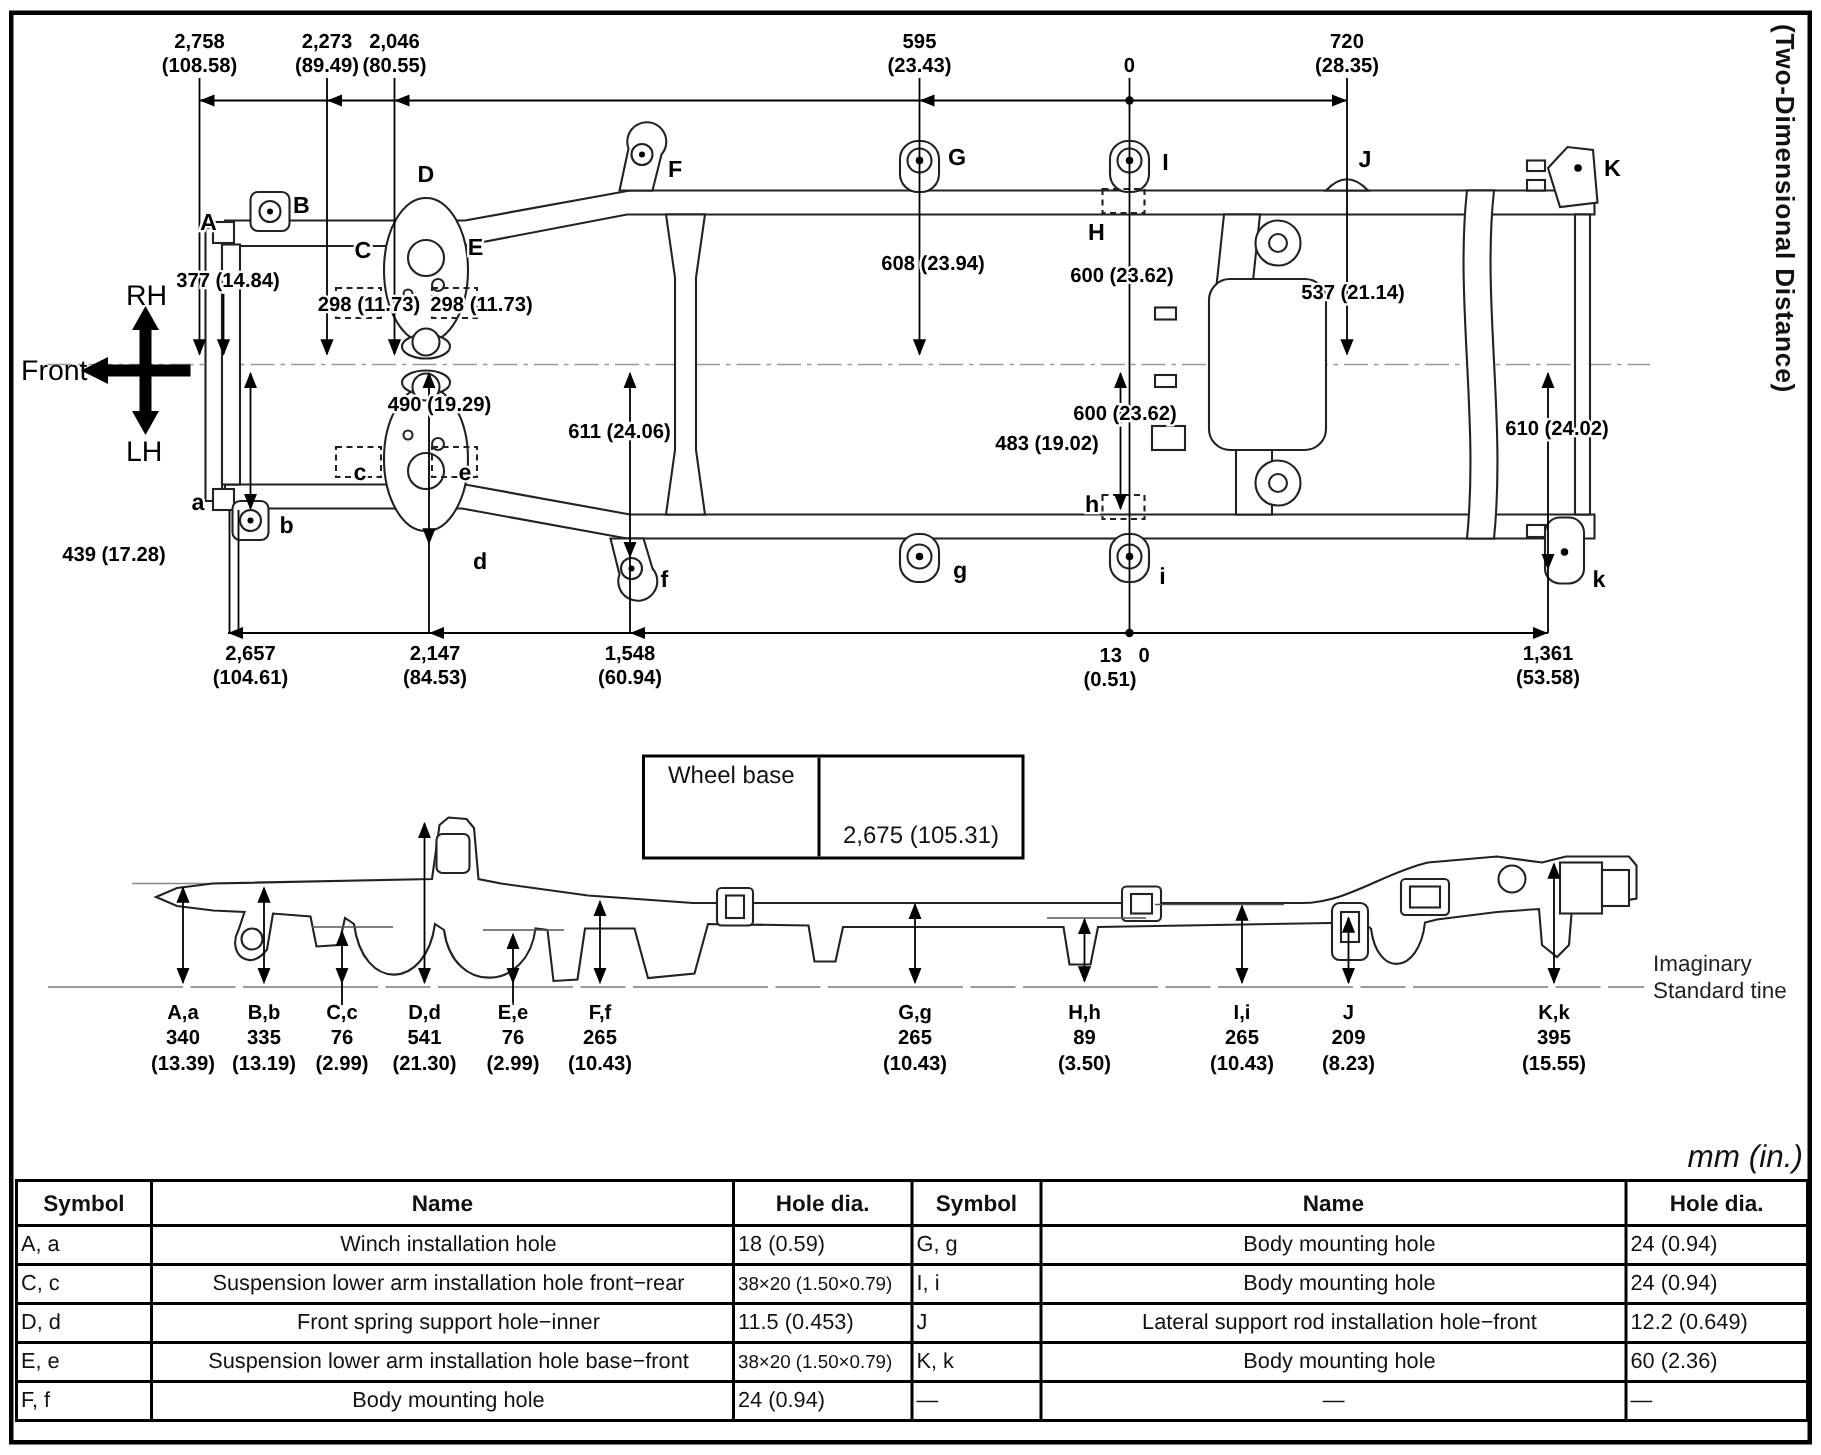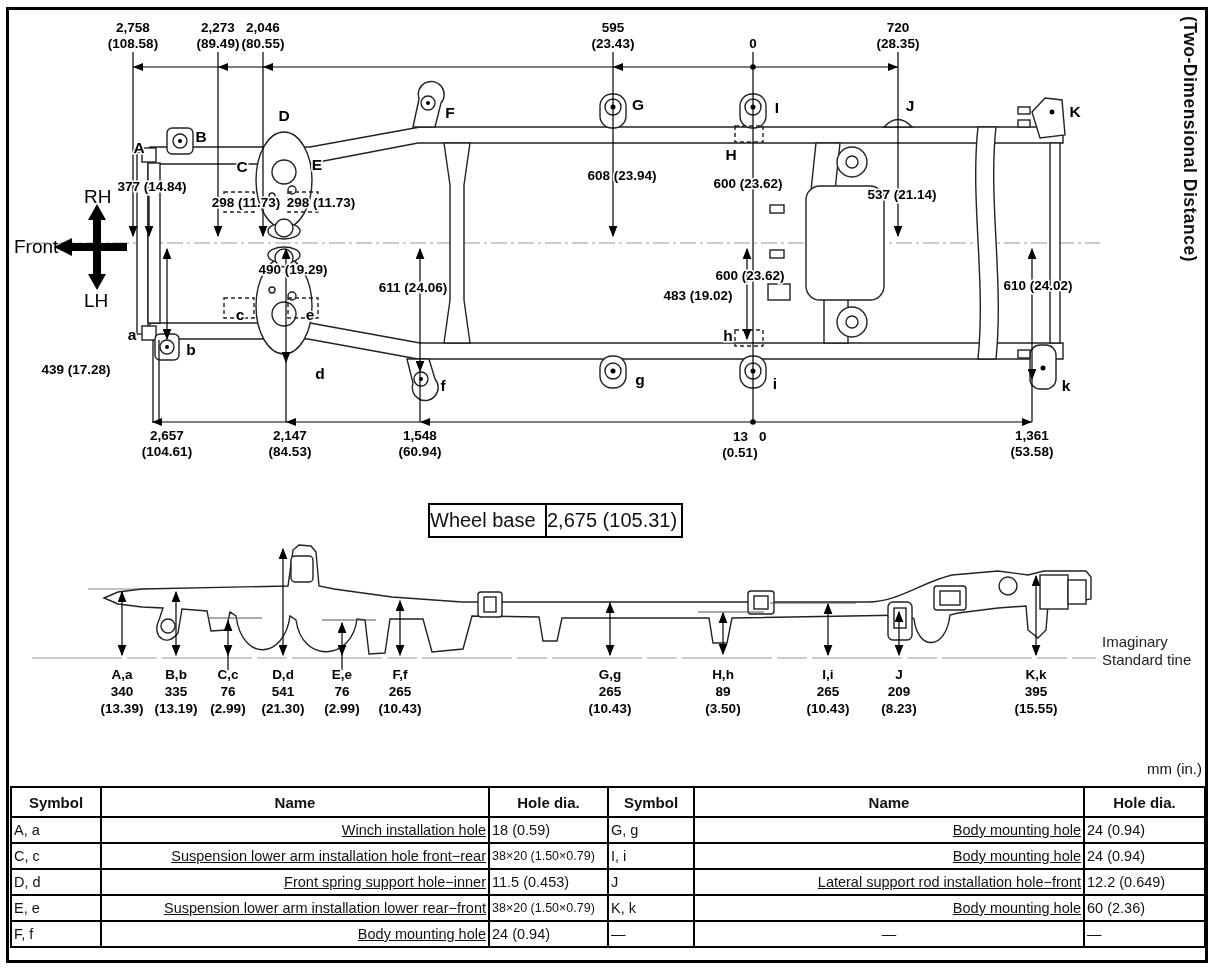--- a/index.html
+++ b/index.html
@@ -7,30 +7,30 @@
         font-family:"Liberation Sans",sans-serif;color:#111;}
   .outer-border{position:absolute;left:6px;top:7px;width:1196px;height:950px;border:3px solid #000;}
   .vtitle{position:absolute;top:16px;right:14px;writing-mode:vertical-rl;font-weight:700;
           font-size:17.5px;letter-spacing:.5px;white-space:nowrap;}
   svg text{font-family:"Liberation Sans",sans-serif;fill:#000;paint-order:stroke;stroke:#fff;stroke-width:3px;}
   svg text.t{font-size:13.5px;font-weight:700;}
   svg text.L{font-size:15.5px;font-weight:700;}
   svg text.o{font-size:19px;font-weight:400;stroke-width:0;}
   svg text.gl{font-size:15px;font-weight:400;stroke-width:0;fill:#222;}
   .wb{position:absolute;left:428px;top:503px;display:flex;border:2.5px solid #000;background:#fff;}
-  .wb div{padding:4px 0;font-size:20px;}
+  .wb div{padding:4px 0;font-size:16px;text-align:center;}
   .wb .wb-l{width:115px;border-right:2.5px solid #000;}
-  .wb .wb-v{width:134px;}
-  .units{position:absolute;top:760px;right:12px;font-size:15px;}
+  .wb .wb-v{width:134px;margin-top:40px;}
+  .units{position:absolute;top:760px;right:12px;font-size:21px;font-style:italic;}
   table.holes{position:absolute;left:10px;top:786px;width:1194px;border-collapse:collapse;
               table-layout:fixed;background:#fff;}
   table.holes th,table.holes td{border:2px solid #000;font-size:14.5px;padding:0 2px;
               height:24px;overflow:hidden;white-space:nowrap;}
   table.holes th{height:28px;font-weight:700;font-size:15px;}
-  table.holes td.name{text-align:right;padding-left:10px;text-decoration:underline;}
+  table.holes td.name{text-align:center;padding-left:10px;}
   table.holes td.sm{font-size:12.5px;margin-left:12px;}
 </style>
 </head>
 <body>
 
 <div class="page">
   <div class="outer-border"></div>
 
   <div class="vtitle">(Two-Dimensional Distance)</div>
 
@@ -370,21 +370,21 @@
     <tr>
       <td>D, d</td>
       <td class="name">Front spring support hole−inner</td>
       <td>11.5 (0.453)</td>
       <td>J</td>
       <td class="name">Lateral support rod installation hole−front</td>
       <td>12.2 (0.649)</td>
     </tr>
     <tr>
       <td>E, e</td>
-      <td class="name">Suspension lower arm installation lower rear−front</td>
+      <td class="name">Suspension lower arm installation hole base−front</td>
       <td class="sm">38×20 (1.50×0.79)</td>
       <td>K, k</td>
       <td class="name">Body mounting hole</td>
       <td>60 (2.36)</td>
     </tr>
     <tr>
       <td>F, f</td>
       <td class="name">Body mounting hole</td>
       <td>24 (0.94)</td>
       <td>—</td>

